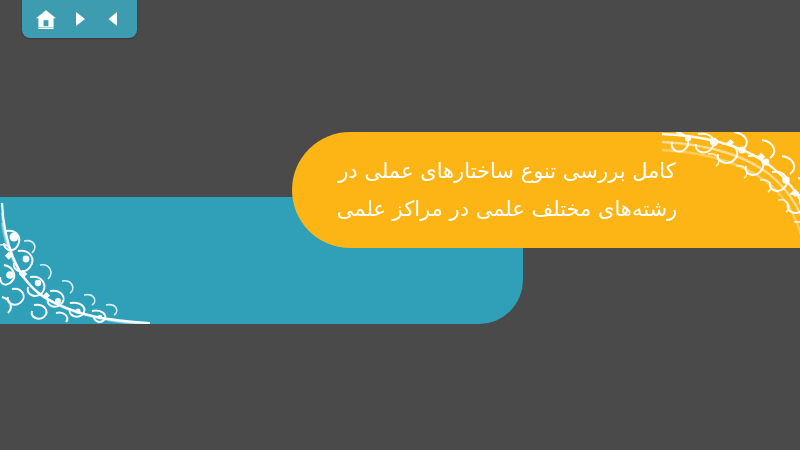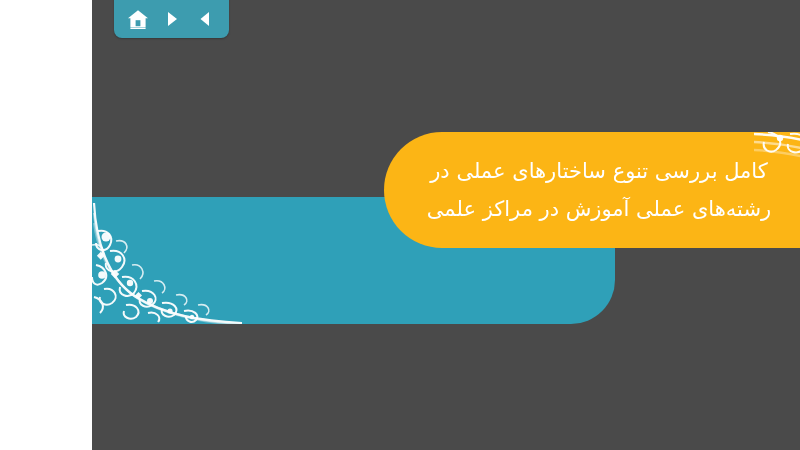--- a/index.html
+++ b/index.html
@@ -4,21 +4,21 @@
 <title>Presentation Slide</title>
 <style>
   * { margin:0; padding:0; box-sizing:border-box; }
   html, body {
     width:800px; height:450px;
     overflow:hidden;
     font-family:"DejaVu Sans", sans-serif;
   }
   #slide {
     position:relative;
-    width:708px; height:450px;
+    width:800px; height:450px;
     background:#4a4a4a;
     overflow:hidden;
   }
 
   
   #navbar {
     position:absolute;
     left:22px; top:-10px;
     width:115px; height:48px;
     background:#3d9caf;
@@ -214,18 +214,18 @@
       </g>
       <g fill="#ffffff" opacity="0.55">
         <circle cx="168" cy="22" r="2.6"></circle>
         <circle cx="182" cy="54" r="2.4"></circle>
         <circle cx="174" cy="100" r="2.2"></circle>
       </g>
     </svg>
 
     <div id="title-block">
       <div class="title-line">کامل بررسی تنوع ساختارهای عملی در</div>
-      <div class="title-line">رشته‌های عملی آموزش در مراکز علمی</div>
+      <div class="title-line">رشته‌های مختلف علمی در مراکز علمی</div>
     </div>
 
   </div>
 
 </div>
 
 </body></html>

